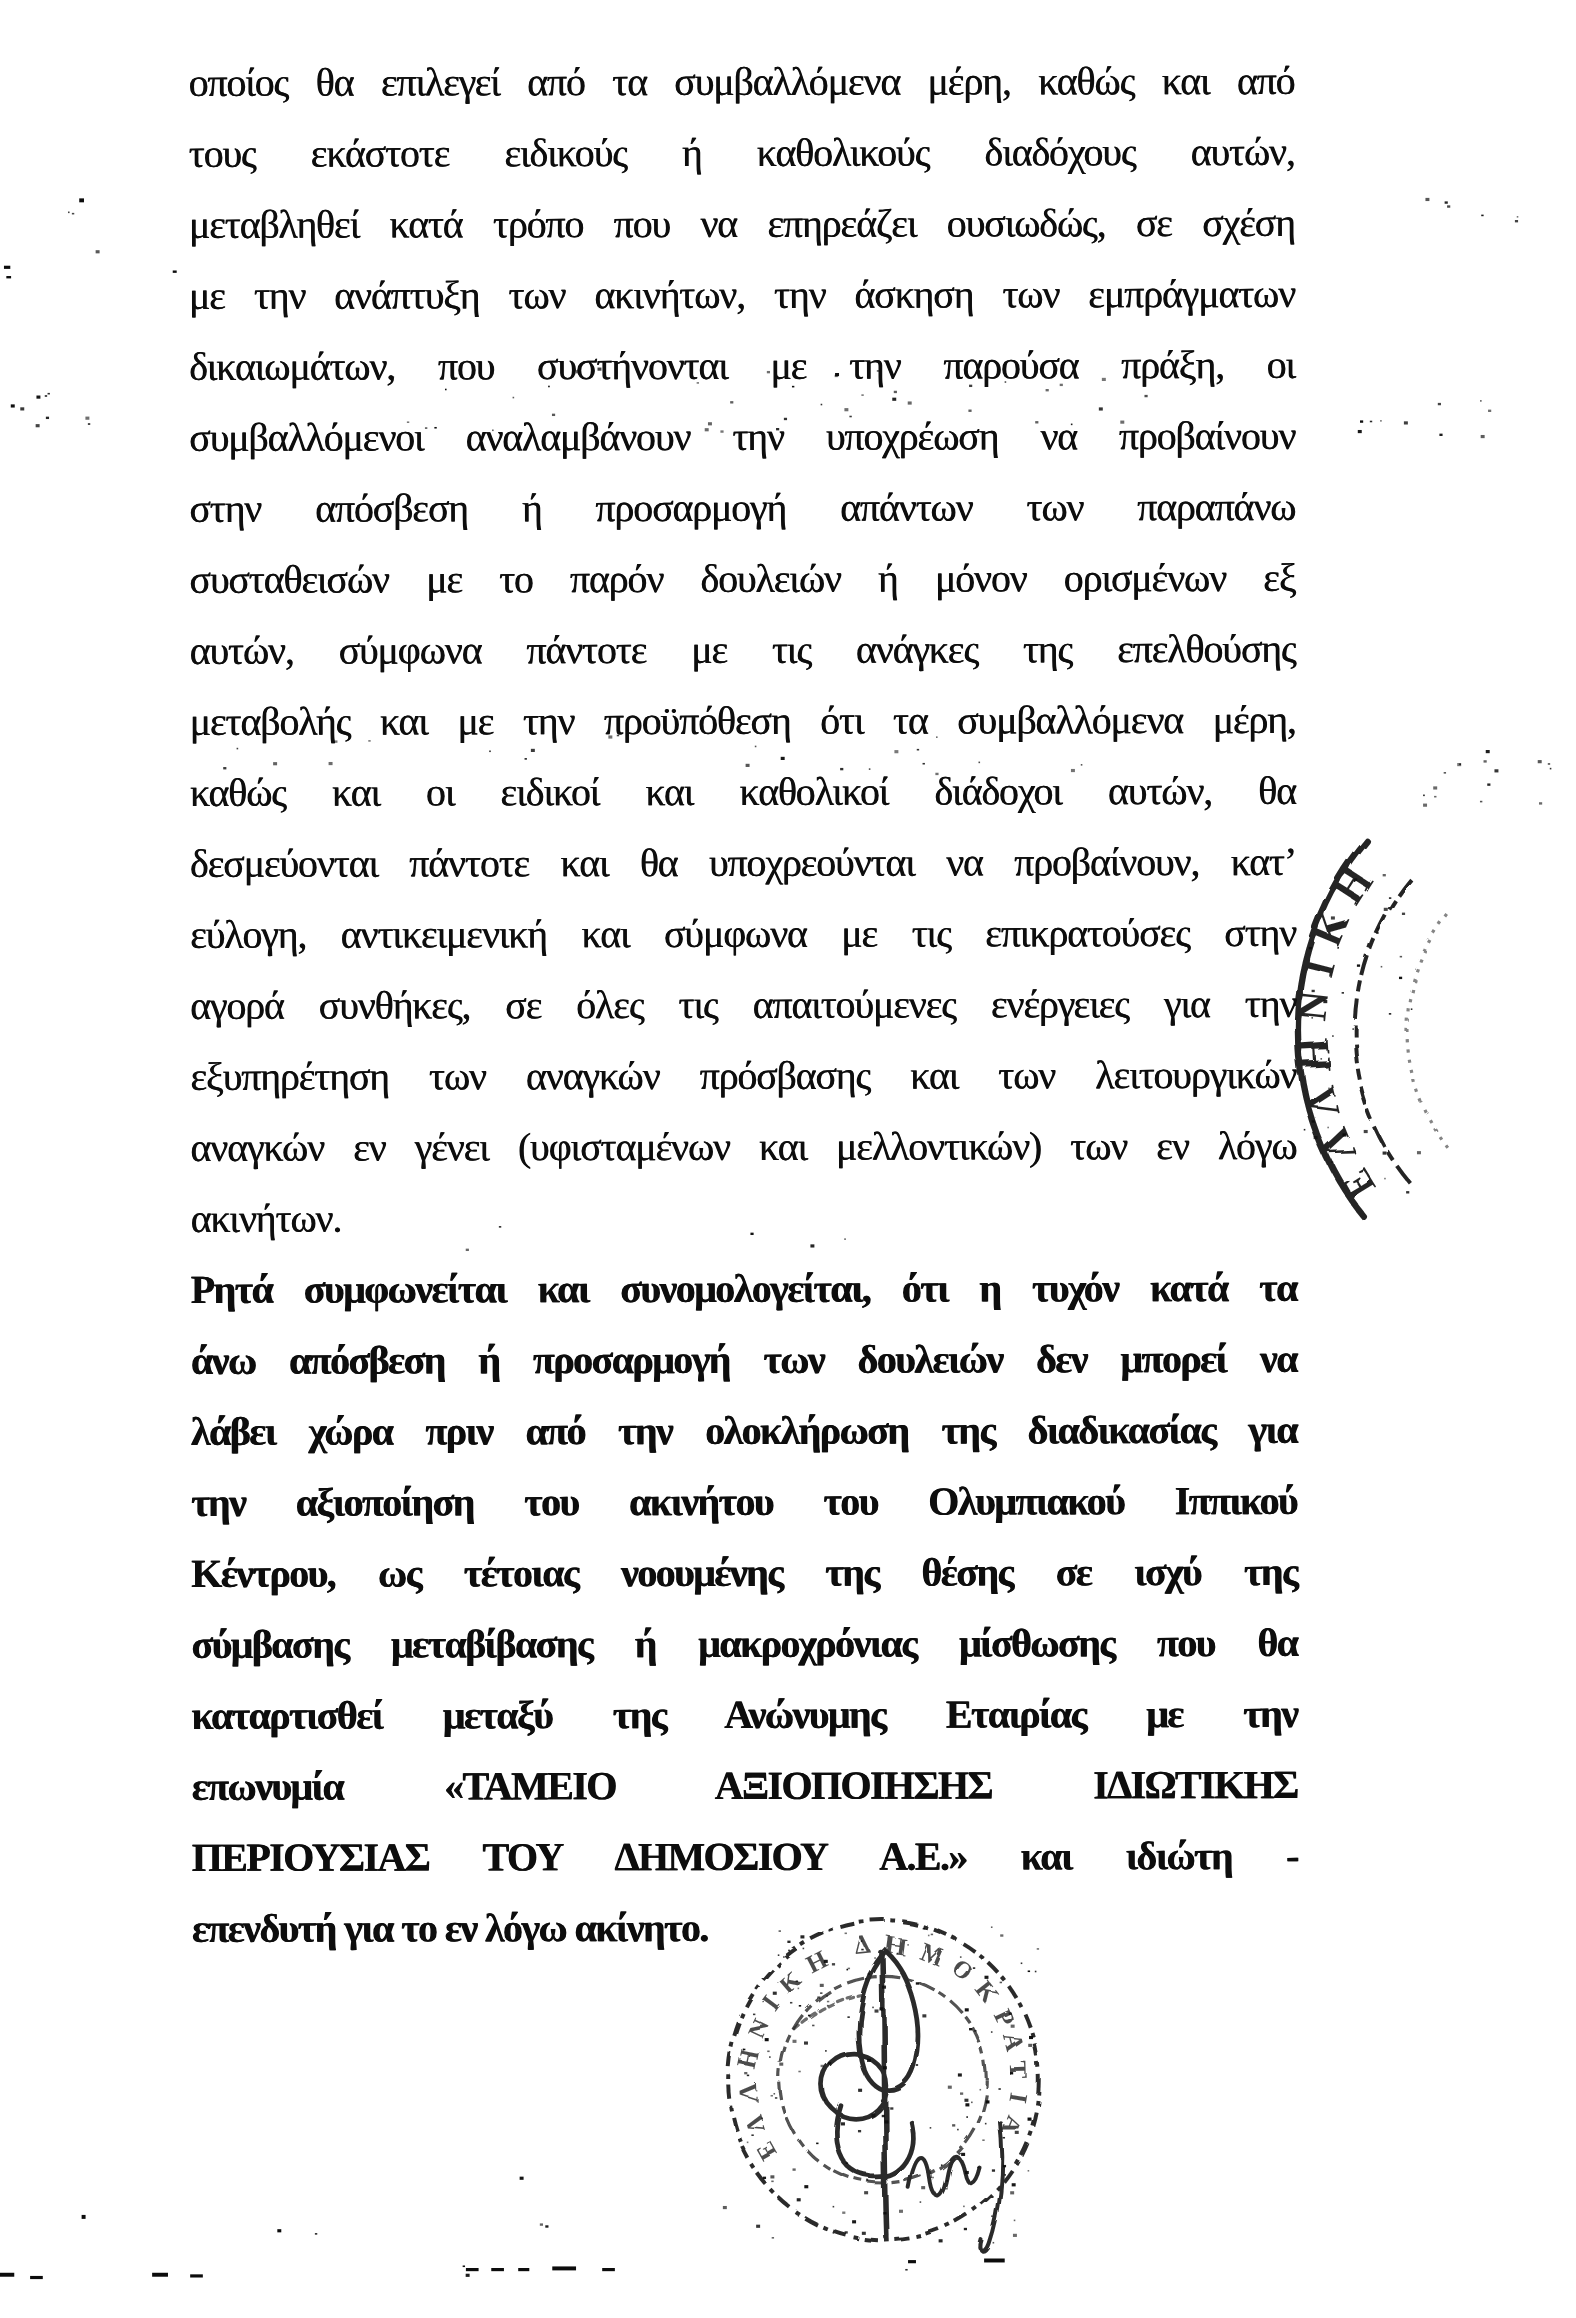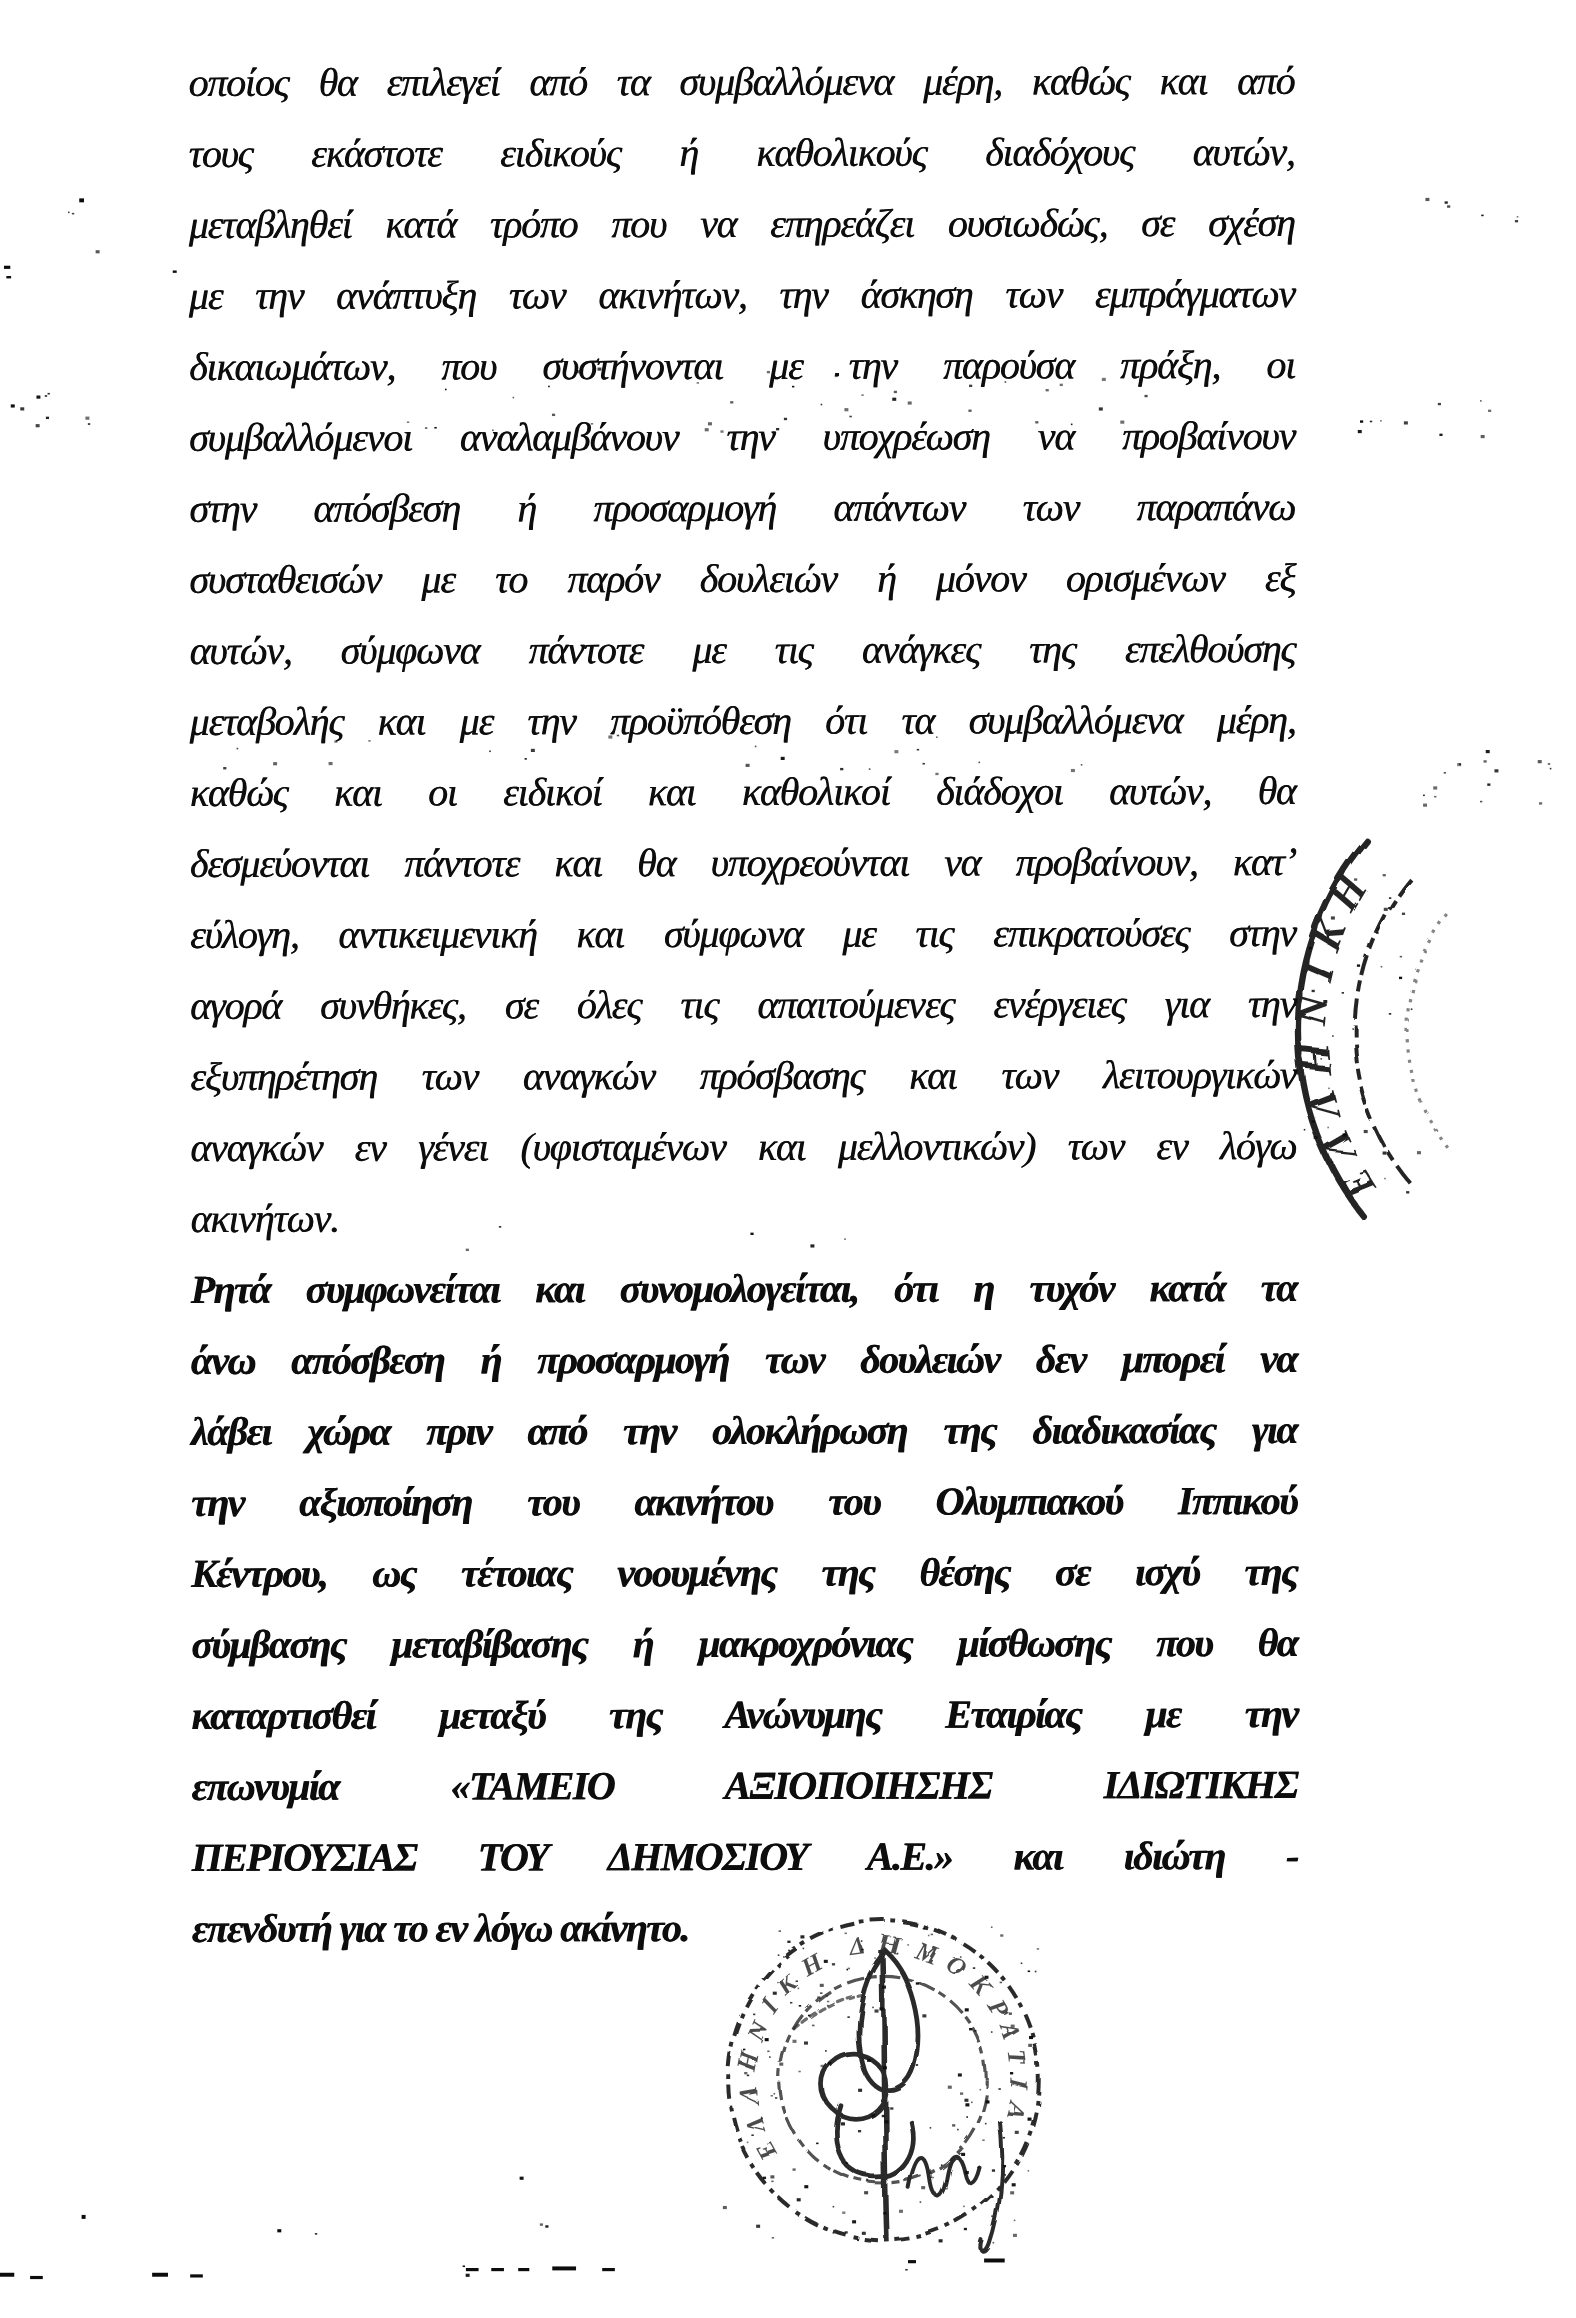--- a/index.html
+++ b/index.html
@@ -6,21 +6,20 @@
   body {
     width: 1576px; height: 2319px;
     background: #ffffff;
     position: relative;
     overflow: hidden;
     font-family: "Liberation Serif", serif;
   }
   .page {
     position: absolute; inset: 0;
     background: #ffffff;
-    font-style: italic;
   }
   .textblock {
     position: absolute;
     left: 190px; top: 46px;
     width: 1106px;
     color: #0d0d0d;
     transform: rotate(-0.1deg);
     text-shadow: 0.5px 0 0 #161616;
   }
   .line {

